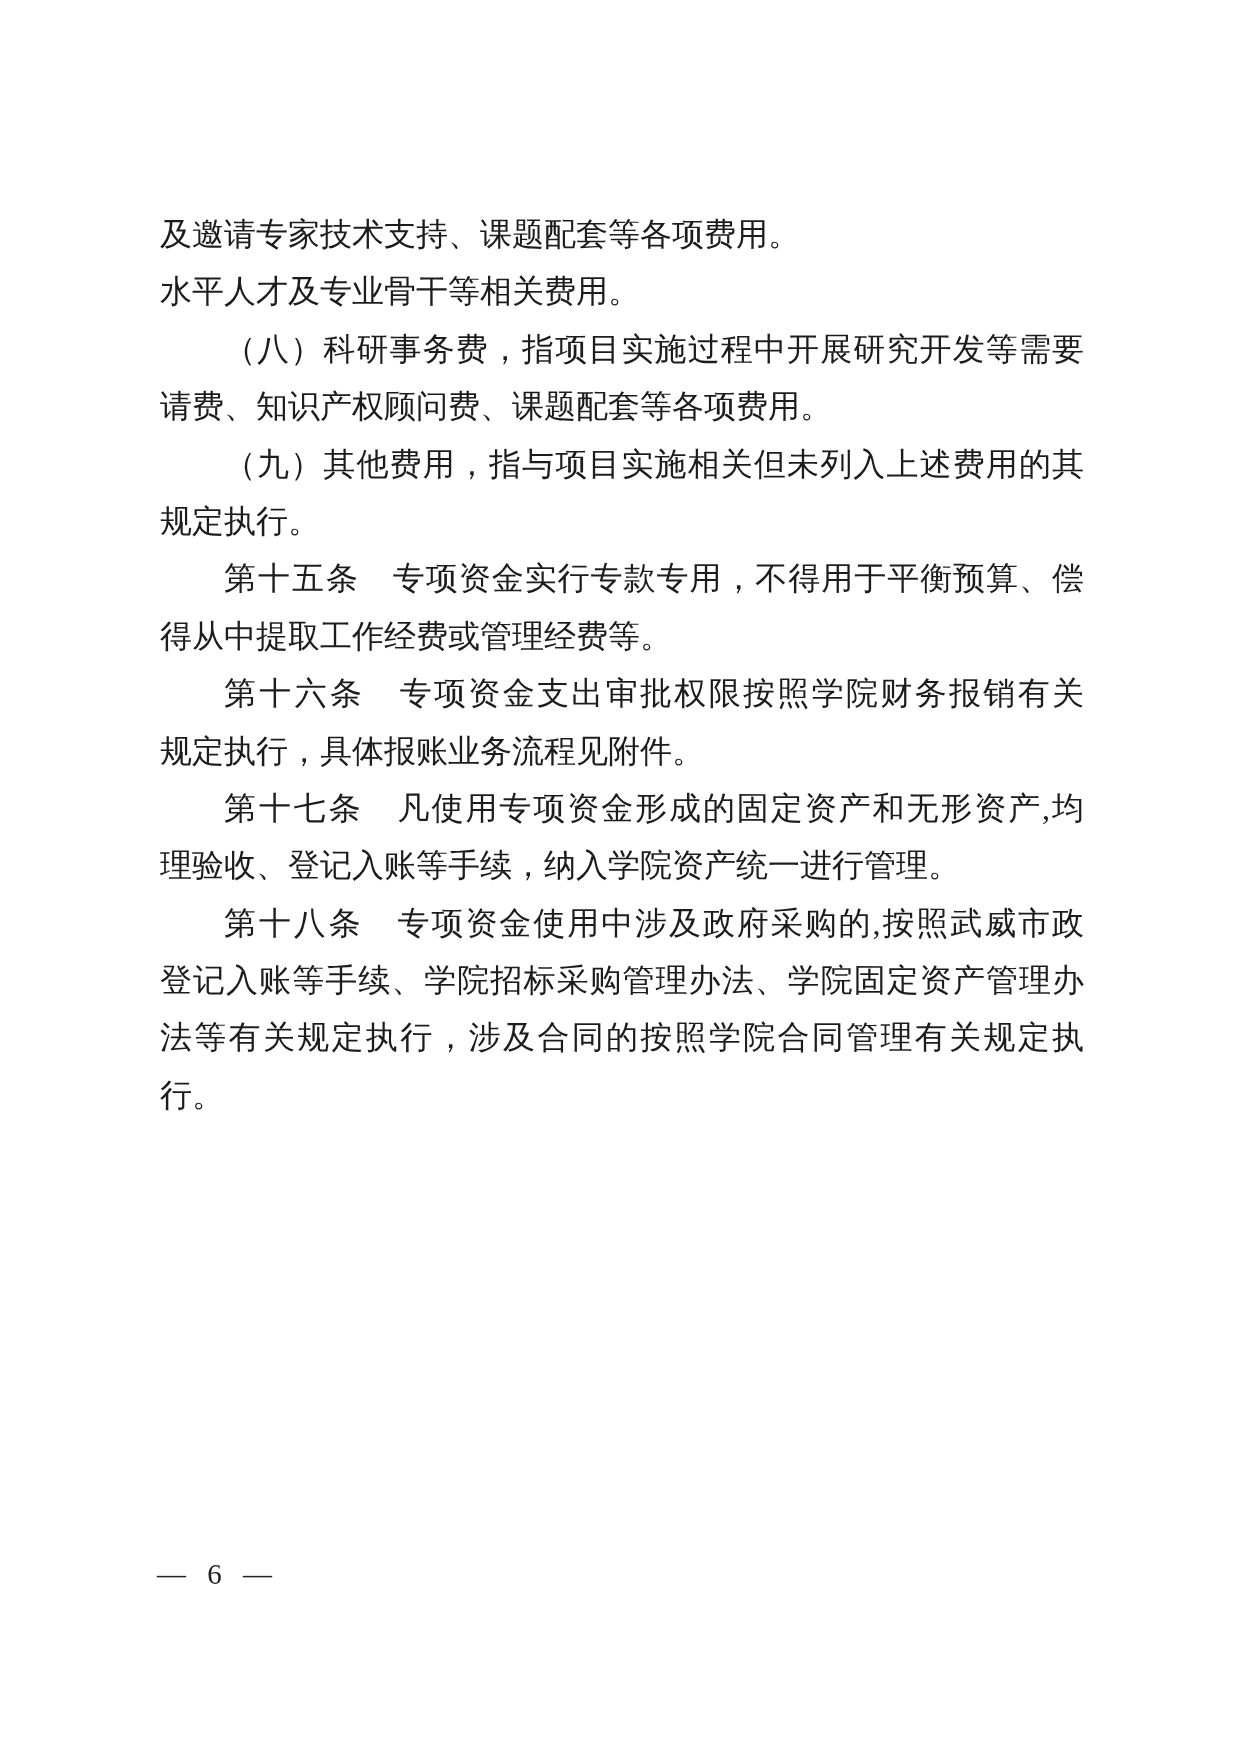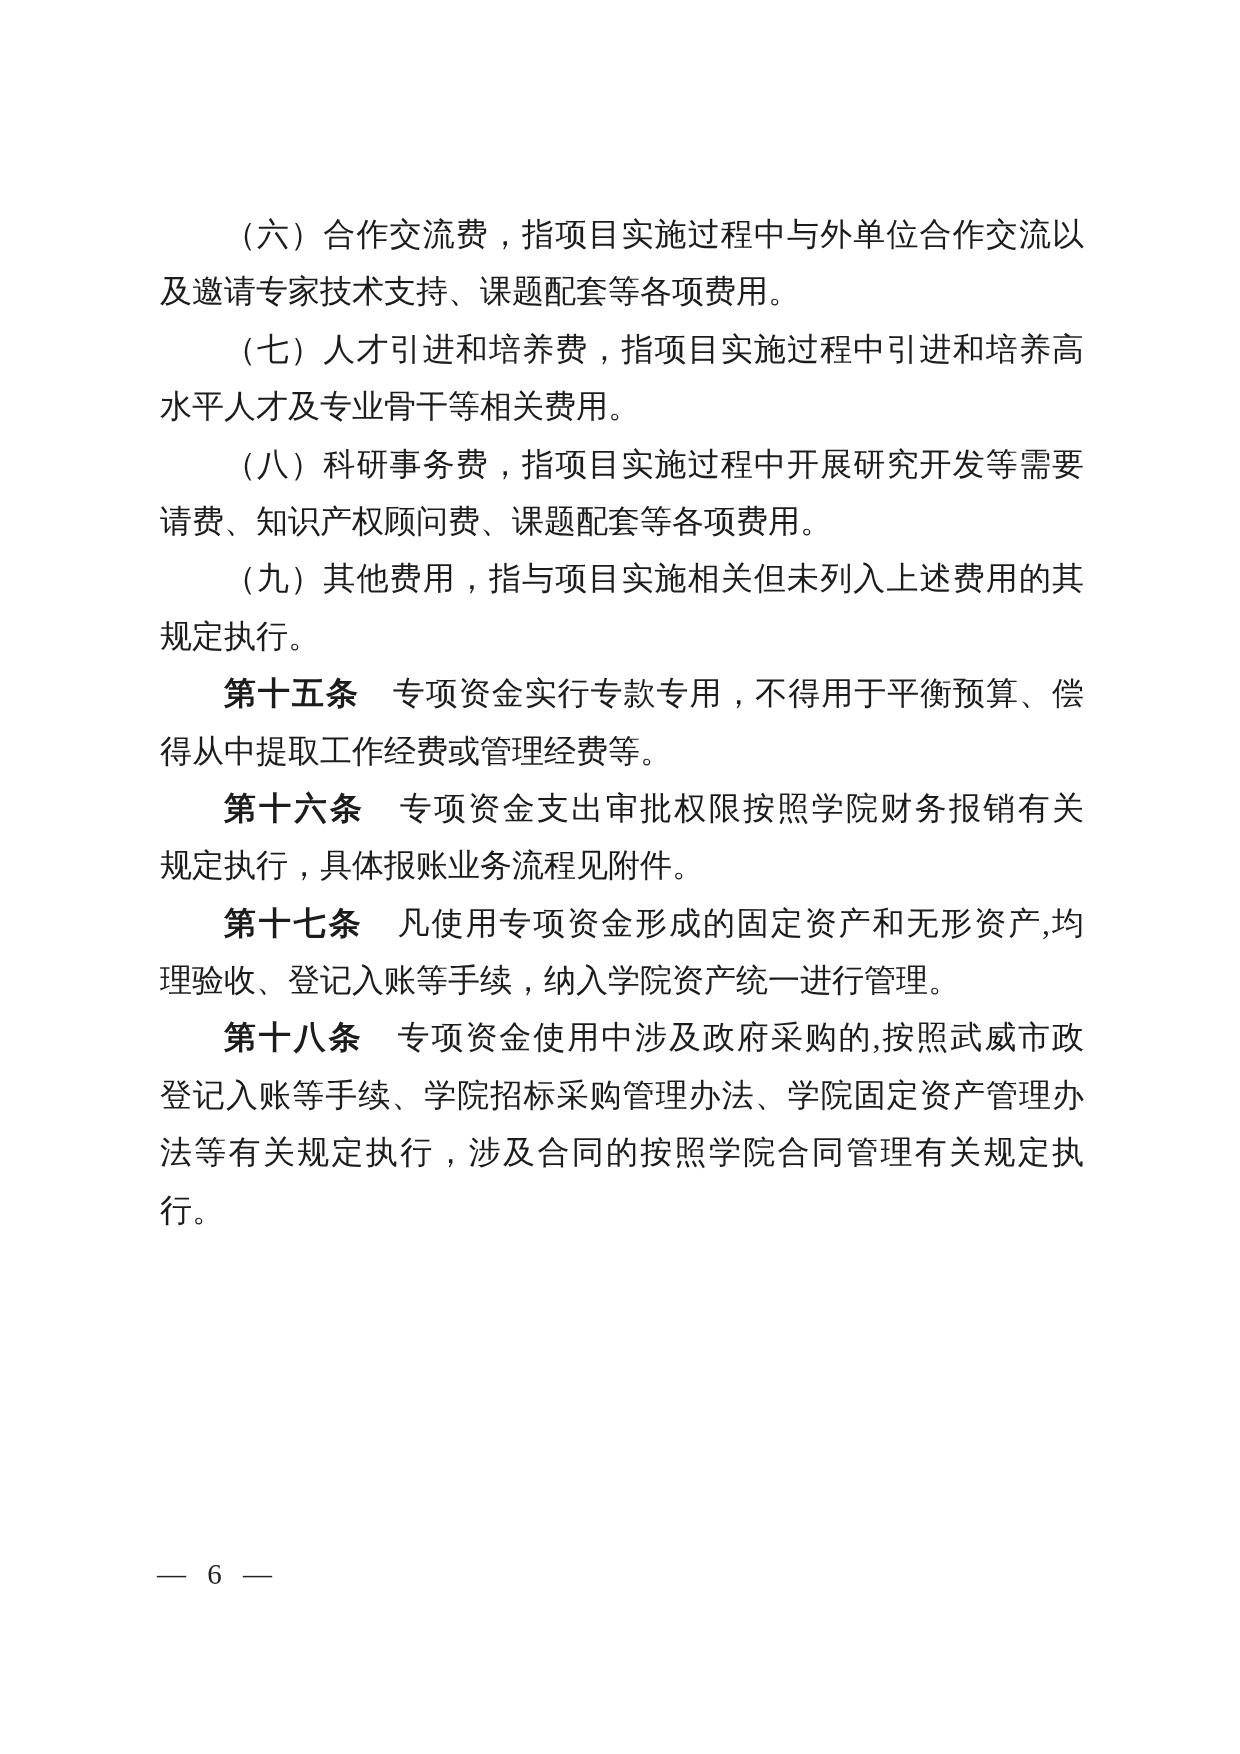--- a/index.html
+++ b/index.html
@@ -30,44 +30,42 @@
     text-align-last: justify;
     height: 57.4px;
   }
   .line.indent {
     text-indent: 2em;
   }
   .line.plast {
     text-align-last: left;
   }
   .article {
-    font-weight: 700;
+    font-weight: 400;
     letter-spacing: 1px;
   }
   .footer {
     position: absolute;
     left: 157px;
     top: 1556px;
     font-size: 29px;
     line-height: 36px;
     color: #222222;
     letter-spacing: 2px;
     word-spacing: 10px;
     white-space: nowrap;
   }
 </style>
 </head>
 <body>
 
 <div class="page">
 
   <div class="textblock">
-      <div class="line indent">（六）合作交流费，指项目实施过程中与外单位合作交流以</div>
       <div class="line plast">及邀请专家技术支持、课题配套等各项费用。</div>
-      <div class="line indent">（七）人才引进和培养费，指项目实施过程中引进和培养高</div>
       <div class="line plast">水平人才及专业骨干等相关费用。</div>
       <div class="line indent">（八）科研事务费，指项目实施过程中开展研究开发等需要</div>
       <div class="line plast">请费、知识产权顾问费、课题配套等各项费用。</div>
       <div class="line indent">（九）其他费用，指与项目实施相关但未列入上述费用的其</div>
       <div class="line plast">规定执行。</div>
       <div class="line indent"><b class="article">第十五条</b>　专项资金实行专款专用，不得用于平衡预算、偿</div>
       <div class="line plast">得从中提取工作经费或管理经费等。</div>
       <div class="line indent"><b class="article">第十六条</b>　专项资金支出审批权限按照学院财务报销有关</div>
       <div class="line plast">规定执行，具体报账业务流程见附件。</div>
       <div class="line indent"><b class="article">第十七条</b>　凡使用专项资金形成的固定资产和无形资产,均</div>

